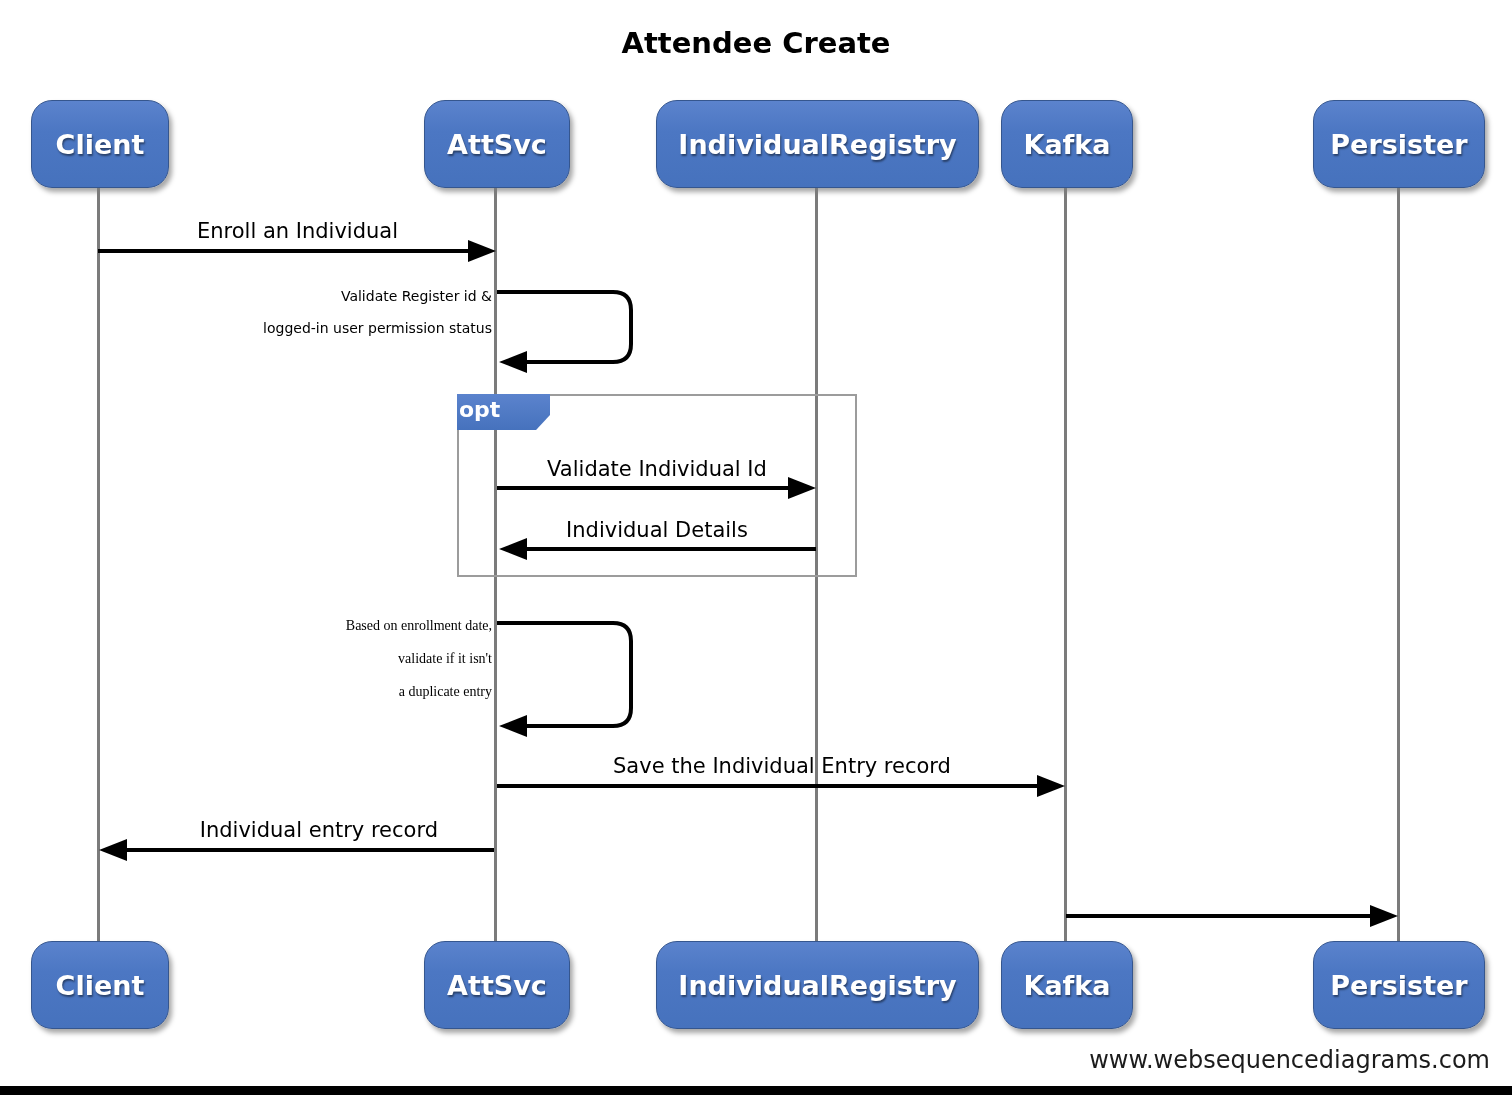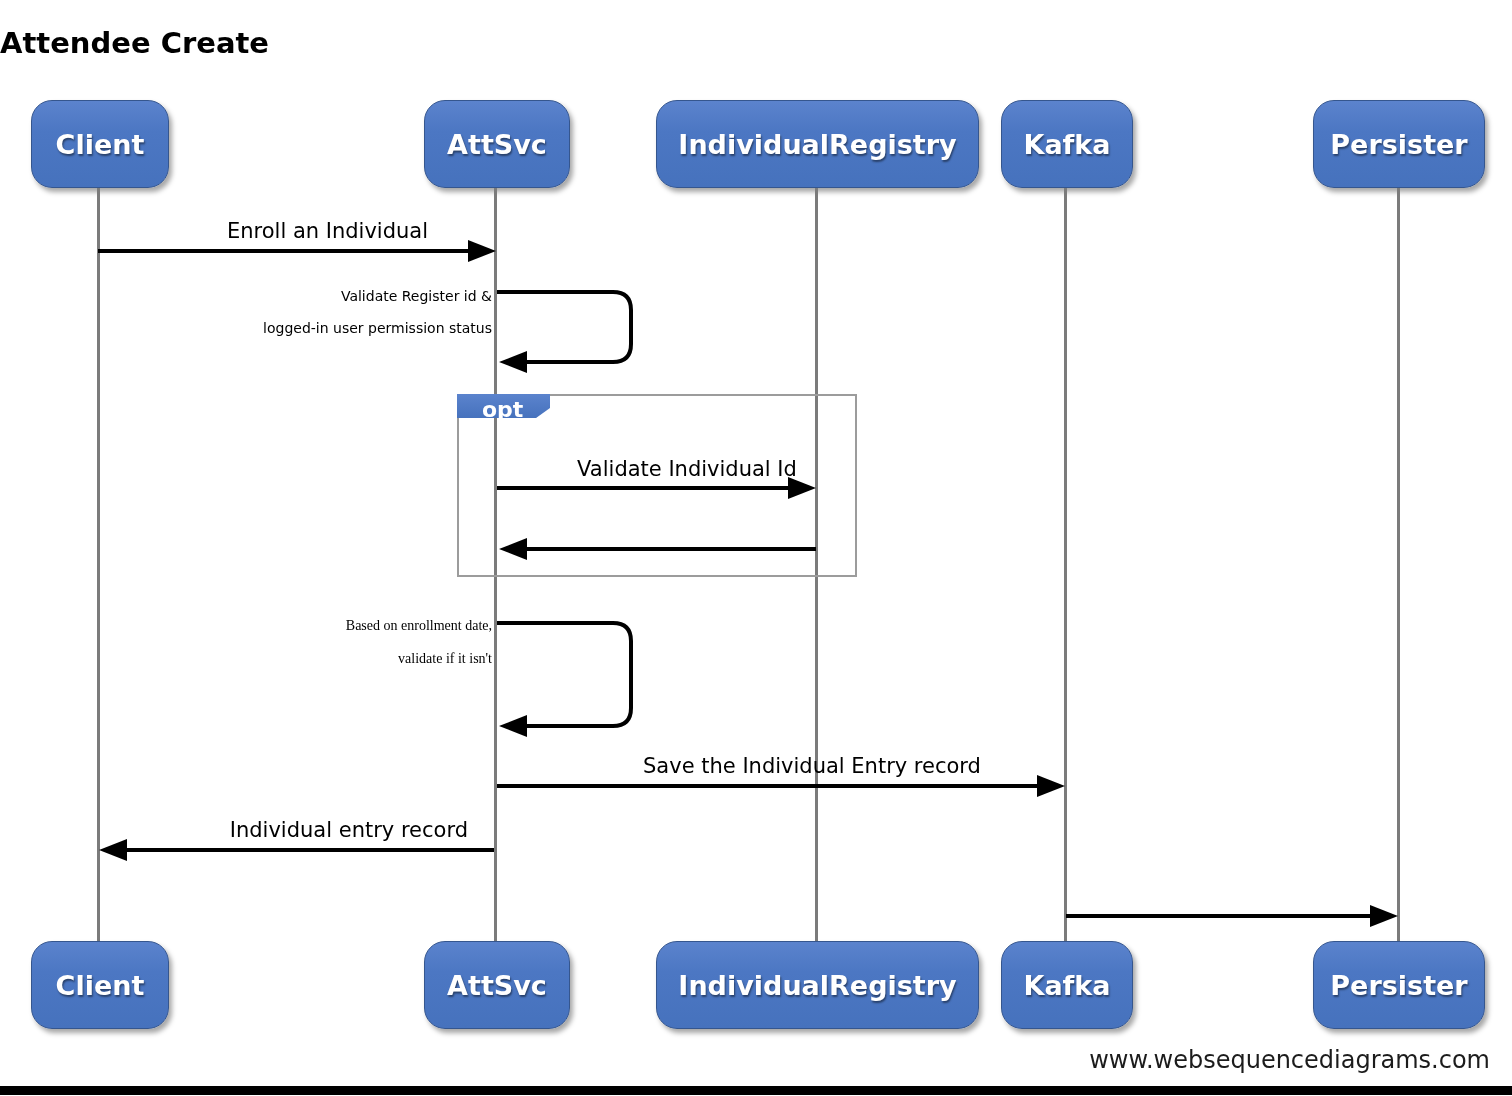--- a/index.html
+++ b/index.html
@@ -1,51 +1,51 @@
 <!DOCTYPE html>
 <html><head>
 <meta charset="utf-8">
 <style>
   html,body{margin:0;padding:0;background:#ffffff;}
   #canvas{
     position:relative;width:1512px;height:1096px;background:#ffffff;overflow:hidden;
     font-family:"DejaVu Sans",sans-serif;color:#000;
   }
   .title{
-    position:absolute;left:0;top:26px;width:1512px;
+    position:absolute;left:0;top:26px;width:1512px;text-align:center;
     font-size:29px;font-weight:bold;color:#000;
   }
   .participant{
     position:absolute;height:88px;box-sizing:border-box;
     background:linear-gradient(180deg,#5b83cd 0%,#4c77c3 35%,#4672bd 100%);
     border:1px solid #35568e;border-radius:21px;
     box-shadow:3px 4px 5px rgba(0,0,0,0.35);
     display:flex;align-items:center;justify-content:center;
     color:#fff;font-size:27px;font-weight:bold;
     text-shadow:1px 2px 2px rgba(0,0,0,0.45);
   }
   .lifeline{
     position:absolute;top:188px;height:753px;width:3px;background:#7b7b7b;
   }
   .msg-label{
-    position:absolute;font-size:21px;color:#000;text-align:center;white-space:nowrap;padding-left:30px;
+    position:absolute;font-size:21px;color:#000;text-align:center;white-space:nowrap;
   }
   .self-label{
     position:absolute;font-size:14px;color:#000;text-align:right;line-height:32px;white-space:nowrap;
   }
   .opt-frame{
     position:absolute;left:457px;top:394px;width:400px;height:183px;
     border:2px solid #9c9c9c;box-sizing:border-box;background:transparent;
   }
   .opt-tab{
-    position:absolute;left:457px;top:394px;width:93px;height:24px;
+    position:absolute;left:457px;top:394px;width:93px;height:36px;
     background:linear-gradient(180deg,#5b83cd,#4672bd);
     clip-path:polygon(0 0,100% 0,100% 58%,85% 100%,0 100%);
     color:#fff;font-size:22px;font-weight:bold;line-height:32px;
-    padding-left:25px;box-sizing:border-box;
+    padding-left:2px;box-sizing:border-box;
   }
   .watermark{
     position:absolute;right:22px;top:1046px;font-size:24px;color:#1c1c1c;white-space:nowrap;
   }
   .bottom-bar{
     position:absolute;left:0;top:1086px;width:1512px;height:9px;background:#000;
   }
   svg.overlay{position:absolute;left:0;top:0;pointer-events:none;}
 </style>
 </head>
@@ -114,24 +114,26 @@
   </svg>
 
   <div class="msg-label" style="left:98px;top:219px;width:399px;">Enroll an Individual</div>
 
   <div class="self-label" style="left:92px;top:280px;width:400px;">
     <div>Validate Register id &amp;</div>
     <div>logged-in user permission status</div>
   </div>
 
   <div class="msg-label" style="left:497px;top:457px;width:320px;">Validate Individual Id</div>
+  <div class="msg-label" style="left:497px;top:518px;width:320px;">Individual Details</div>
 
   <div class="self-label" style="left:92px;top:609px;width:400px;line-height:33px;font-family:Liberation Serif, serif;">
     <div>Based on enrollment date,</div>
     <div>validate if it isn't</div>
+    <div>a duplicate entry</div>
   </div>
 
   <div class="msg-label" style="left:497px;top:754px;width:570px;">Save the Individual Entry record</div>
   <div class="msg-label" style="left:98px;top:818px;width:340px;text-align:right;">Individual entry record</div>
 
   <div class="participant" style="left:31px;top:941px;width:138px;">Client</div>
   <div class="participant" style="left:424px;top:941px;width:146px;">AttSvc</div>
   <div class="participant" style="left:656px;top:941px;width:323px;">IndividualRegistry</div>
   <div class="participant" style="left:1001px;top:941px;width:132px;">Kafka</div>
   <div class="participant" style="left:1313px;top:941px;width:172px;">Persister</div>

